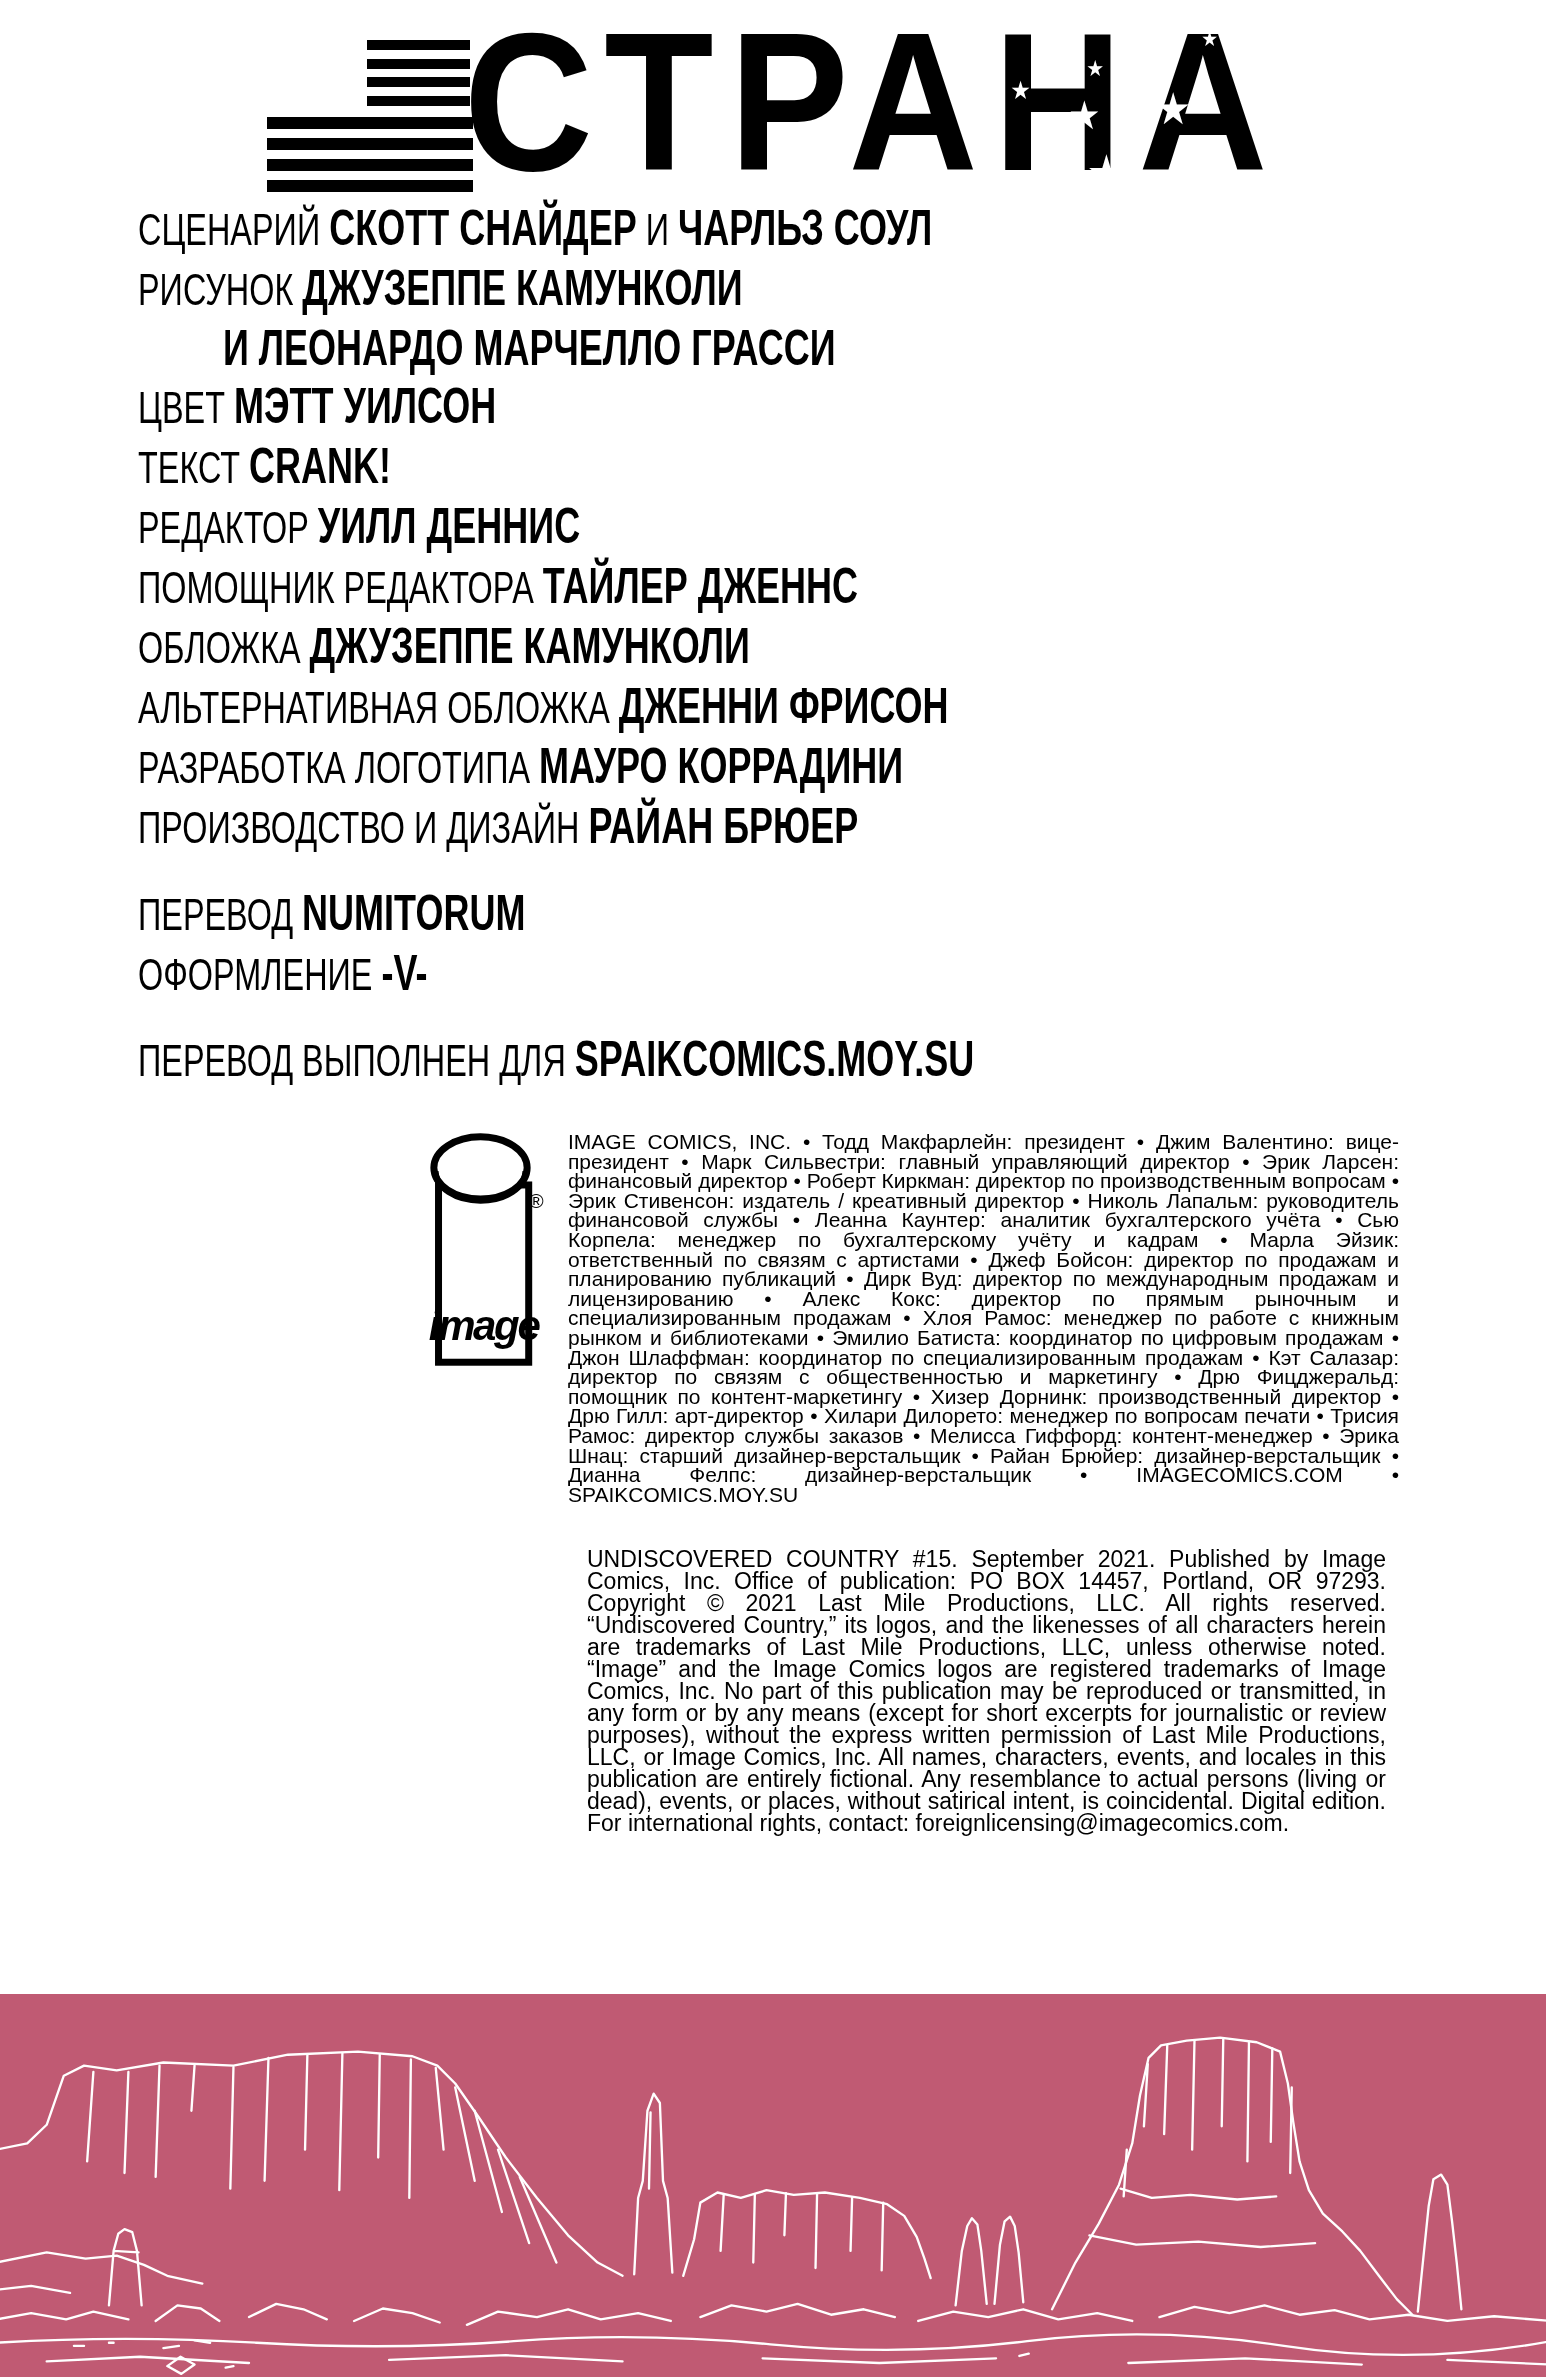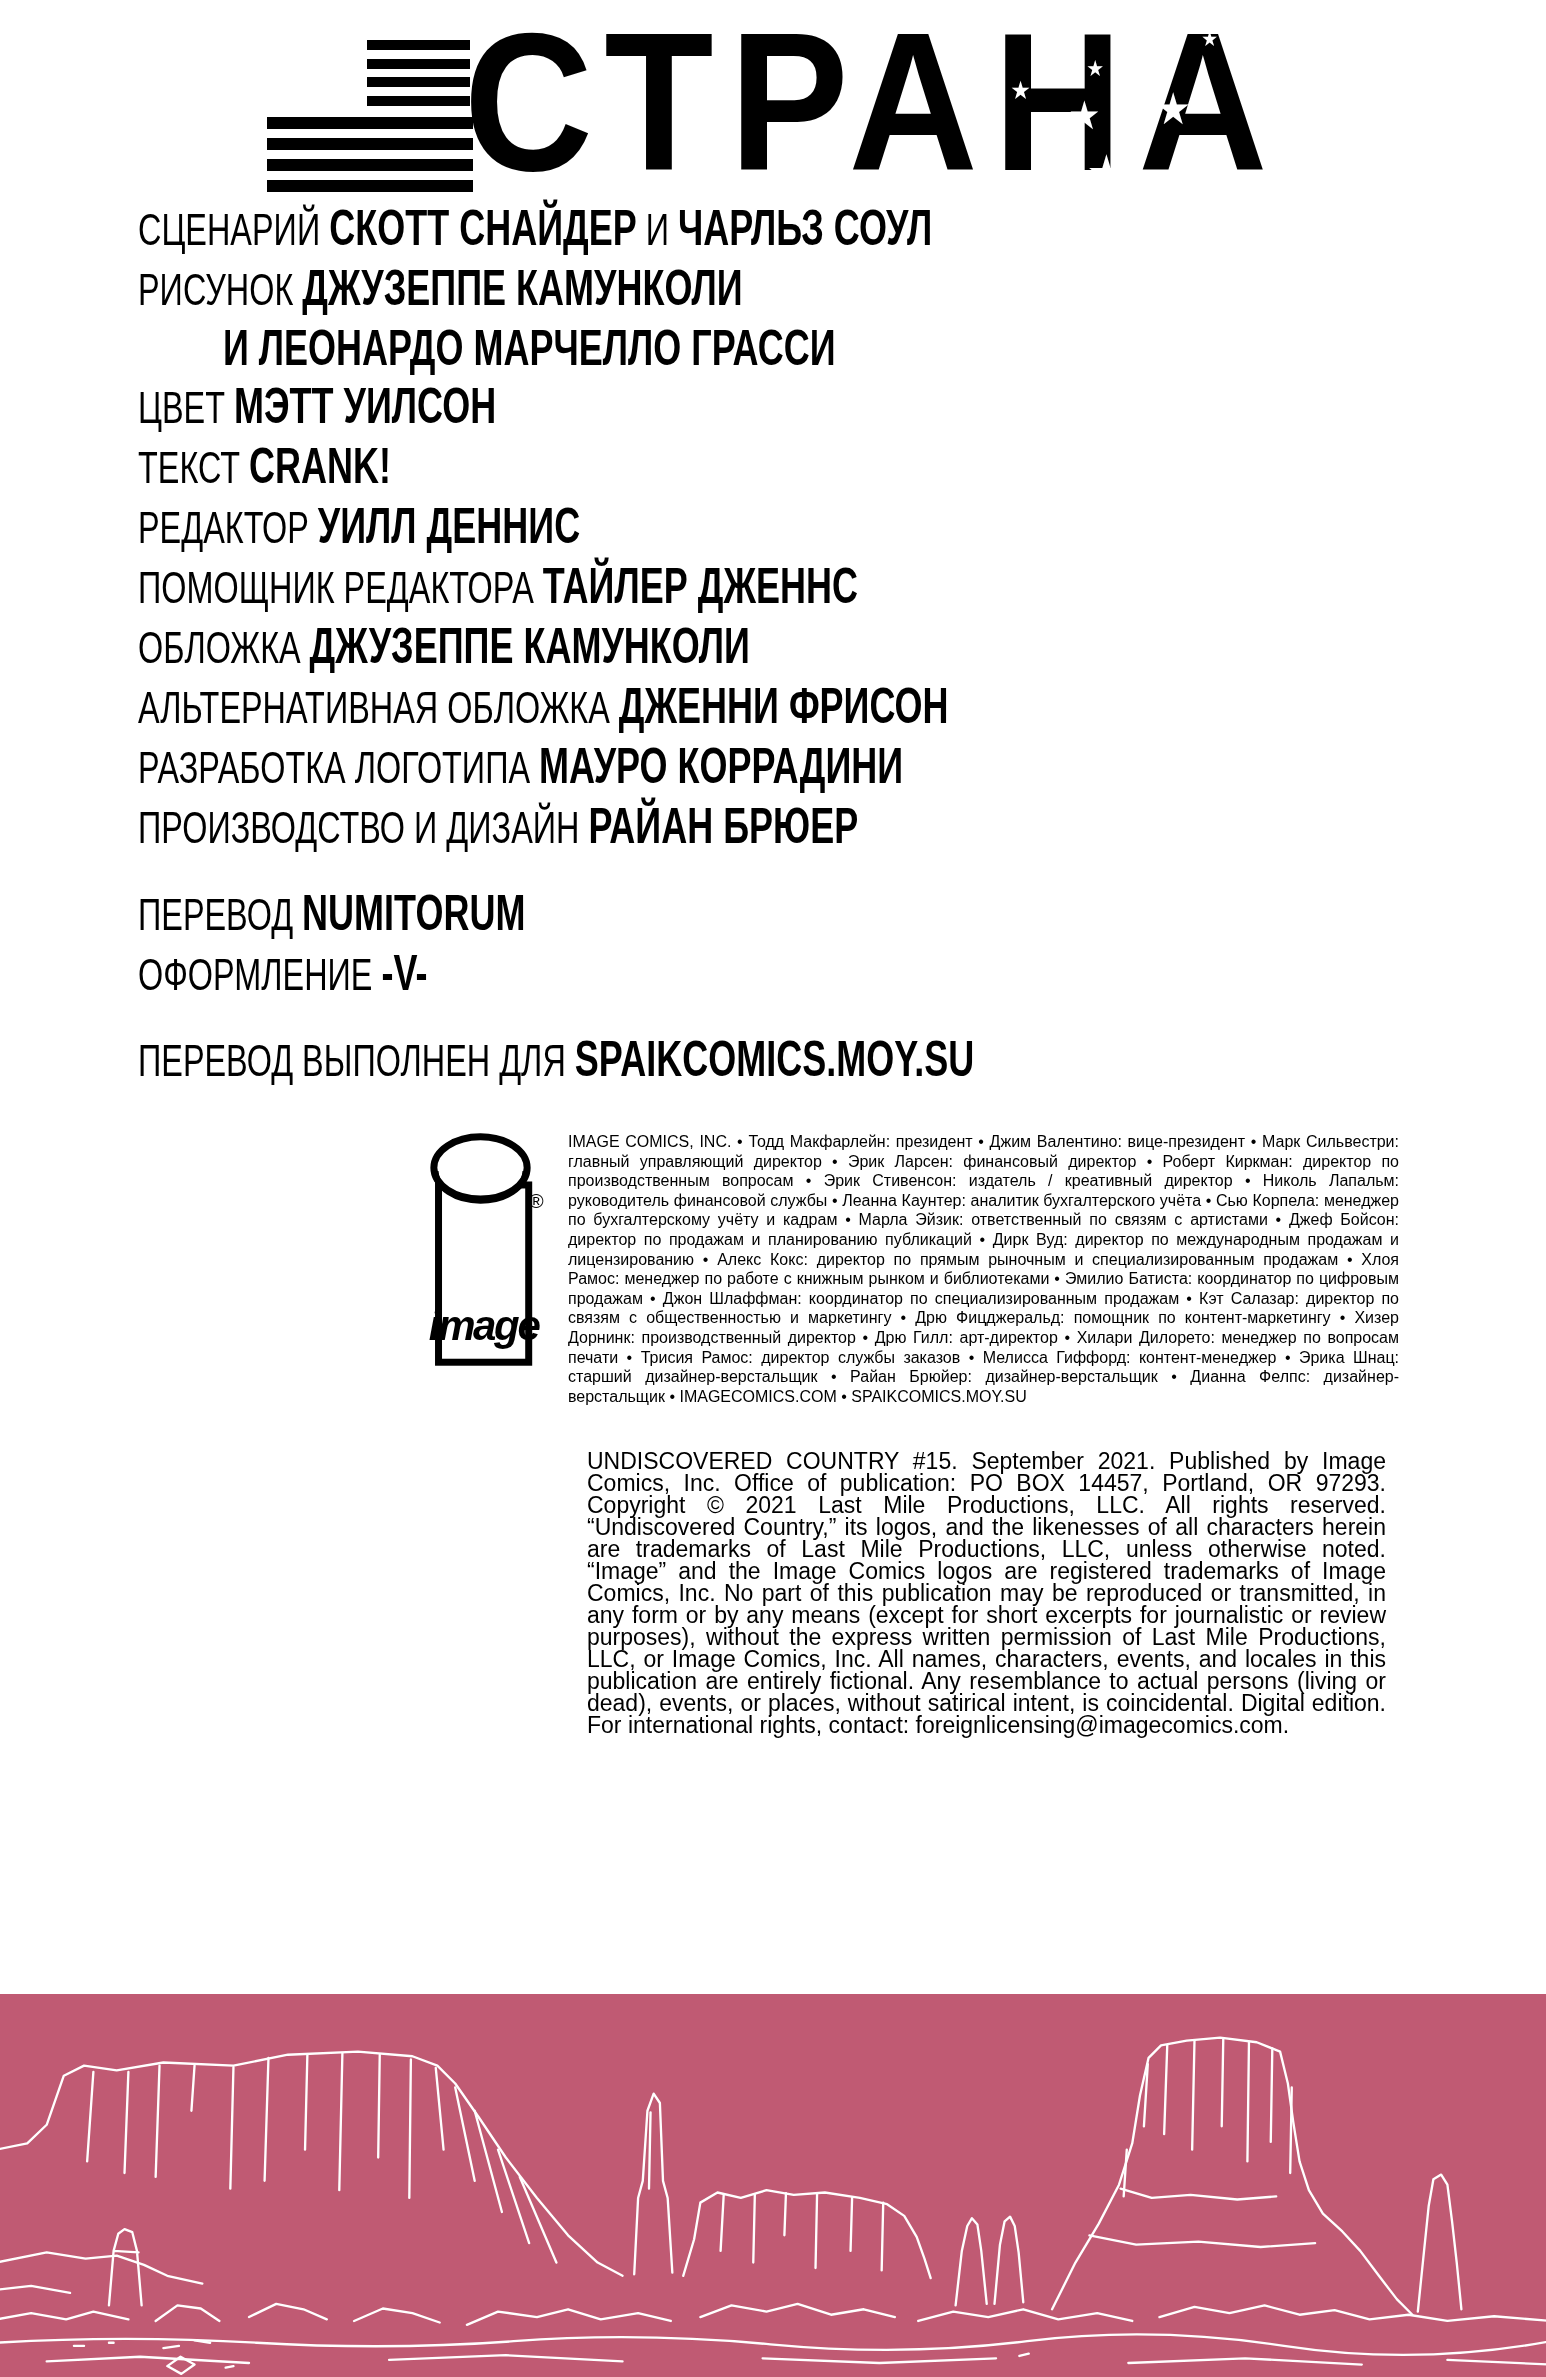--- a/index.html
+++ b/index.html
@@ -52,21 +52,21 @@
   }
   .credit-line .lb{font-weight:400;font-size:45px;}
   .credit-line .nm{font-weight:700;font-size:50px;}
   .credit-line.indent{padding-left:118px;}
   .credit-line.gap{margin-top:26.5px;}
   
   .publisher{display:flex;align-items:flex-start;margin:39px 0 0 429px;}
   .image-logo{width:117px;height:241px;flex:none;}
   .corp{
     width:831px;margin:3.1px 0 0 22px;
-    font-size:16px;line-height:19.6px;text-align:justify;
+    font-size:21px;line-height:19.6px;text-align:justify;
   }
   
   .indicia{margin:44px 0 0 571px;width:831px;}
   .indicia p{margin:16px;font-size:23px;line-height:22px;text-align:justify;}
   
   .landscape{position:absolute;left:0;bottom:0;width:1547px;height:383px;background:#c05a73;}
   .landscape svg{display:block;width:100%;height:100%;}
 </style>
 </head>
 <body>

